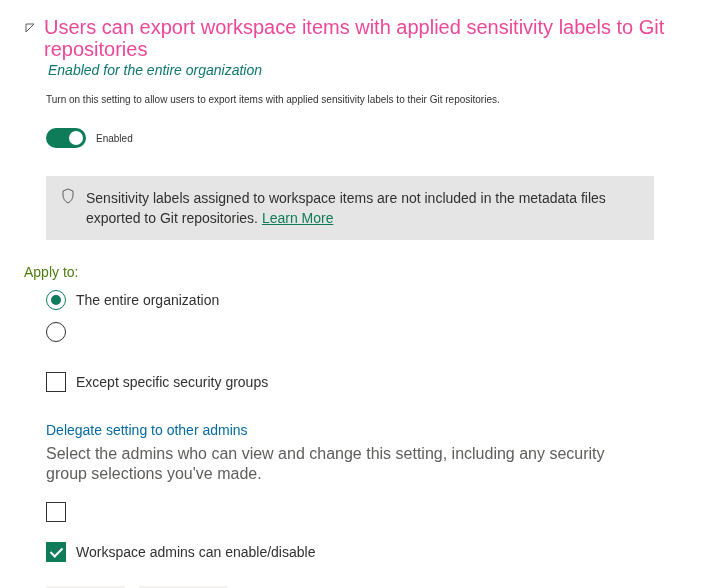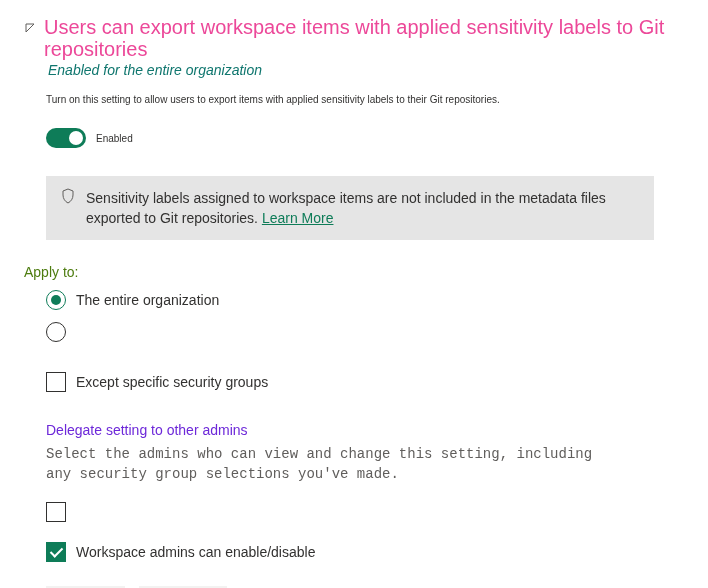--- a/index.html
+++ b/index.html
@@ -150,32 +150,31 @@
       transform: rotate(45deg);
     }
     .option-label {
       font-size: 14px;
       color: #323130;
     }
     .spacer-small { height: 8px; }
     .spacer-med { height: 18px; }
     .delegate-header {
       font-size: 14px;
-      color: #6d28d9;
+      color: #0369a1;
       margin-left: 22px;
       margin-bottom: 6px;
     }
     .delegate-description {
-      font-size: 14px;
+      font-size: 16px;
       color: #605e5c;
       margin-left: 22px;
       margin-bottom: 18px;
       line-height: 20px;
       max-width: 560px;
-      font-family: Liberation Mono, monospace;
     }
     .button-row {
       display: flex;
       gap: 14px;
       margin-left: 22px;
       margin-top: 24px;
     }
     .btn {
       padding: 6px 22px;
       font-size: 14px;

